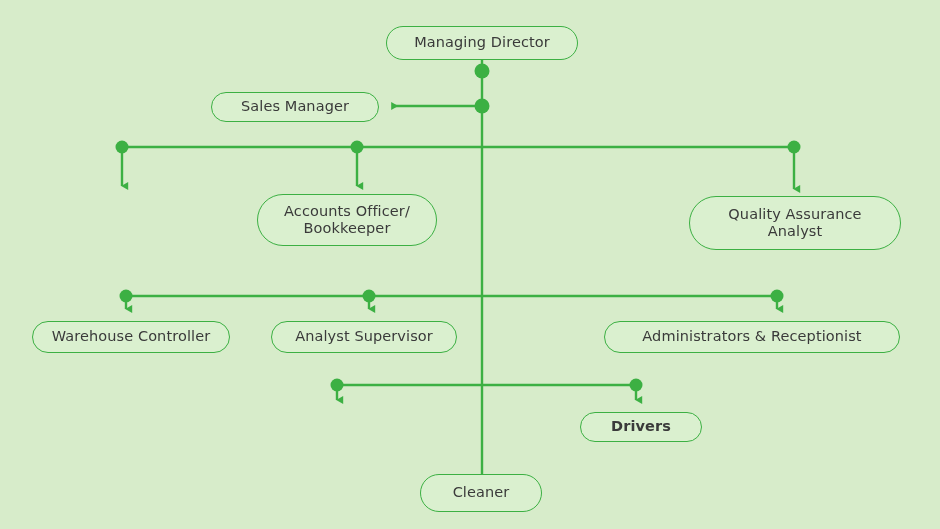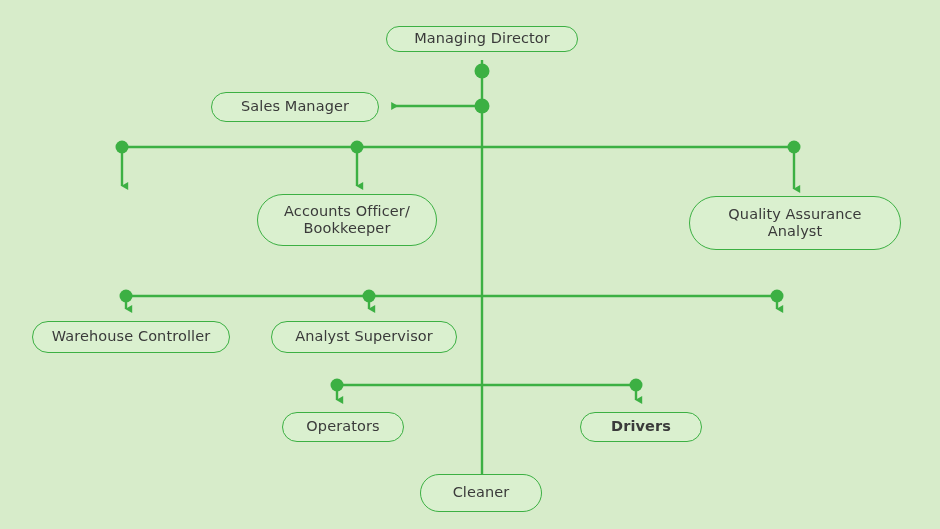--- a/index.html
+++ b/index.html
@@ -91,35 +91,35 @@
       <circle cx="357" cy="147" r="6.5"></circle>
       <circle cx="794" cy="147" r="6.5"></circle>
       <circle cx="126" cy="296" r="6.5"></circle>
       <circle cx="369" cy="296" r="6.5"></circle>
       <circle cx="777" cy="296" r="6.5"></circle>
       <circle cx="337" cy="385" r="6.5"></circle>
       <circle cx="636" cy="385" r="6.5"></circle>
     </g>
   </svg>
 
-  <div class="node-box" style="left:386px; top:26px; width:192px; height:26px;">Managing Director</div>
+  <div class="node-box" style="left:386px; top:26px; width:192px; height:34px;">Managing Director</div>
 
   <div class="node-box" style="left:211px; top:92px; width:168px; height:30px;">Sales Manager</div>
 
 
   <div class="node-box two-line" style="left:257px; top:194px; width:180px; height:52px;">Accounts Officer/
 Bookkeeper</div>
 
   <div class="node-box two-line" style="left:689px; top:196px; width:212px; height:54px;">Quality Assurance
 Analyst</div>
 
   <div class="node-box" style="left:32px; top:321px; width:198px; height:32px;">Warehouse Controller</div>
 
   <div class="node-box" style="left:271px; top:321px; width:186px; height:32px;">Analyst Supervisor</div>
 
+  <div class="node-box" style="left:604px; top:321px; width:296px; height:32px;">Administrators &amp; Receptionist</div>
 
-  <div class="node-box" style="left:282px; top:412px; width:122px; height:30px;">Operators</div>
 
   <div class="node-box" style="left:580px; top:412px; width:122px; height:30px;font-weight:bold;">Drivers</div>
 
   <div class="node-box" style="left:420px; top:474px; width:122px; height:38px;">Cleaner</div>
 
 </div>
 
 </body></html>

